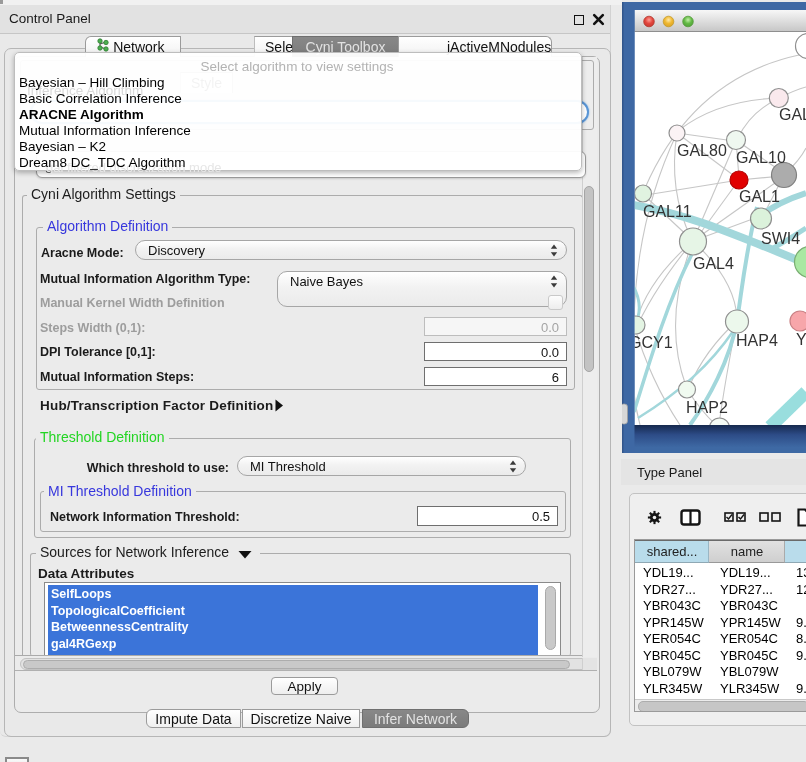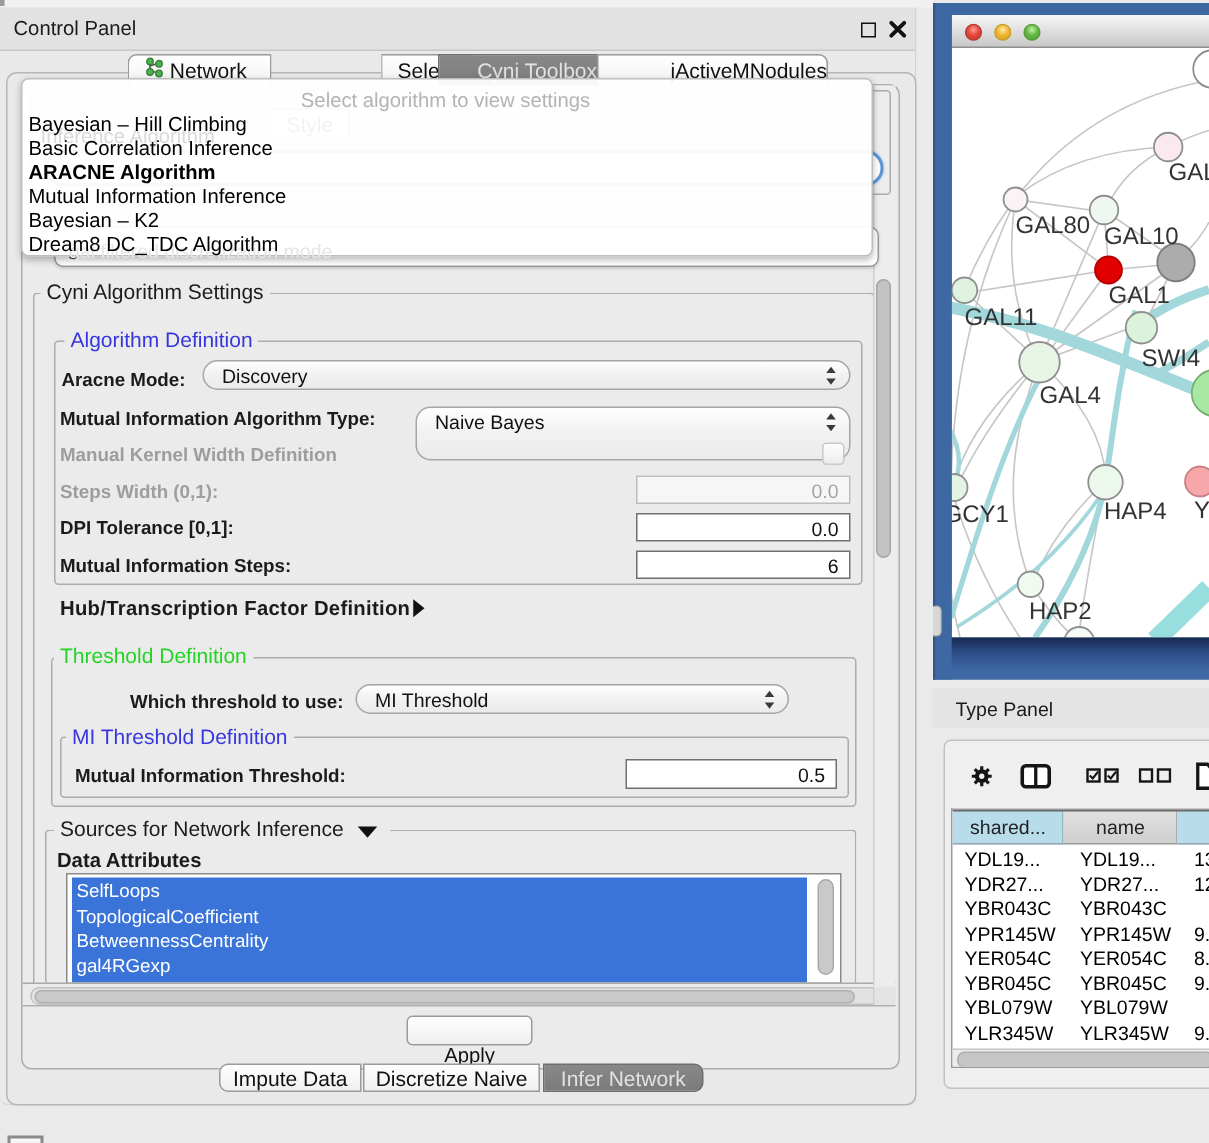--- a/index.html
+++ b/index.html
@@ -30,21 +30,21 @@
   </svg>
 
 <div class="abs" style="left:0;top:0;width:3px;height:4px;background:#9a9a9a;"></div>
 
 <div class="abs" style="left:4px;top:48px;width:605px;height:687px;border:1px solid #b6b6b6;border-radius:7px;"></div>
 <div class="abs" style="left:14px;top:56px;width:584px;height:655px;border:1px solid #adadad;border-radius:7px;background:#ebebeb;"></div>
 
 <div class="toptab" id="tab-network" style="left:85px;width:96px;border-radius:6px 0 0 0;">&nbsp;&nbsp;&nbsp;Network</div>
 <div class="toptab" style="left:180px;width:53px;border-left:1px solid #bdbdbd;border-radius:0;margin-top:36px;">Style</div>
 <div class="toptab" style="left:232px;width:61px;border-left:1px solid #bdbdbd;border-radius:0;margin-left:22px;">Select</div>
-<div class="toptab" style="left:292px;width:107px;background:linear-gradient(#888888,#7b7b7b);color:#e2e2e2;border-color:#6f6f6f;border-radius:0;text-align:right;">Cyni Toolbox</div>
+<div class="toptab" style="left:292px;width:107px;background:linear-gradient(#888888,#7b7b7b);color:#e2e2e2;border-color:#6f6f6f;border-radius:0;">Cyni Toolbox</div>
 <div class="toptab" style="left:398px;width:154px;border-radius:0 6px 0 0;padding-left:48px;">jActiveMNodules</div>
 
 <svg class="abs" style="left:96px;top:38px;" width="14" height="14">
 <path d="M4 3 L4 11 M4 6 L10 4 M4 9 L10 11" stroke="#555" stroke-width="1.2" fill="none"></path>
 <circle cx="4" cy="3" r="2.2" fill="#4caf50" stroke="#2e7d32" stroke-width="0.8"></circle>
 <circle cx="10" cy="4.5" r="2.2" fill="#4caf50" stroke="#2e7d32" stroke-width="0.8"></circle>
 <circle cx="4" cy="10" r="2.2" fill="#4caf50" stroke="#2e7d32" stroke-width="0.8"></circle>
 <circle cx="10" cy="11" r="2.2" fill="#4caf50" stroke="#2e7d32" stroke-width="0.8"></circle>
 </svg>
 
@@ -103,52 +103,52 @@
     <span class="tx">MI Threshold</span>
 <svg class="abs" style="right:8px;top:3px;" width="8" height="13">
       <path d="M4 0.5 L7.2 4.7 L0.8 4.7 Z" fill="#3a3a3a"></path>
       <path d="M4 12.5 L7.2 8.3 L0.8 8.3 Z" fill="#3a3a3a"></path>
     </svg>
 </div>
 
 <div class="gbox" style="left:40px;top:491px;width:526px;height:41px;"></div>
 <div class="gtitle" style="left:44px;top:485px;color:#3737dd;">MI Threshold Definition</div>
 
-<div class="lbl abs" style="left:50px;top:510px;">Mutual Information Threshold:</div>
+<div class="lbl abs" style="left:50px;top:510px;">Network Information Threshold:</div>
 <div class="field" style="left:417px;top:506px;width:141px;height:20px;">
     <span class="tx">0.5</span>
   </div>
 
 <div class="gbox" style="left:30px;top:553px;width:541px;height:103px;border-bottom:none;"></div>
 <div class="gtitle" style="left:36px;top:546px;color:#1c1c1c;">Sources for Network Inference</div>
 <div class="abs" style="left:232px;top:549px;width:28px;height:11px;background:#ebebeb;"></div>
 <svg class="abs" style="left:238px;top:550px;" width="14" height="9">
     <path d="M0.5 1 L13.5 1 L7 8.5 Z" fill="#111"></path>
   </svg>
 
 <div class="lbl abs" style="left:38px;top:566px;font-size:13.5px;">Data Attributes</div>
 
-<div class="abs" style="left:44px;top:582px;width:517px;height:74px;background:#fff;border:1px solid #8a8a8a;box-sizing:border-box;overflow:hidden;">
+<div class="abs" style="left:44px;top:582px;width:517px;height:74px;background:#fff;border:1px solid #8a8a8a;box-sizing:border-box;overflow:hidden;font-weight:bold;">
   <div class="abs" style="left:3px;top:2px;width:490px;height:70px;background:#3b74d9;"></div>
   <div class="abs" style="left:6px;top:3px;color:#fff;font-size:12.5px;line-height:16.6px;">SelfLoops<br>TopologicalCoefficient<br>BetweennessCentrality<br>gal4RGexp</div>
   <div class="abs" style="left:500px;top:3px;width:11px;height:64px;background:#c9c9c9;border:1px solid #a9a9a9;border-radius:6px;box-sizing:border-box;"></div>
 </div>
 
 <div class="abs" style="left:15px;top:655px;width:582px;height:1px;background:#aaaaaa;"></div>
 
 <div class="abs" style="left:20px;top:658px;width:572px;height:12px;background:#e2e2e2;border:1px solid #c2c2c2;border-radius:6px;box-sizing:border-box;"></div>
 <div class="abs" style="left:23px;top:660px;width:547px;height:9px;background:#c9c9c9;border:1px solid #adadad;border-radius:5px;box-sizing:border-box;"></div>
 <div class="abs" style="left:15px;top:670px;width:582px;height:1px;background:#b0b0b0;"></div>
 
 <div class="abs" style="left:582px;top:57px;width:14px;height:600px;background:#ededed;border-left:1px solid #cfcfcf;"></div>
 <div class="abs" style="left:584px;top:186px;width:10px;height:186px;background:#c3c3c3;border:1px solid #a5a5a5;border-radius:5px;box-sizing:border-box;"></div>
 
 <div class="abs" style="left:582px;top:658px;width:14px;height:12px;background:#e4e4e4;border-left:1px solid #cfcfcf;"></div>
 
-<div class="abs" style="left:271px;top:677px;width:84px;height:18px;background:linear-gradient(#ffffff,#eeeeee);border:1px solid #9b9b9b;border-radius:4px;font-size:13.5px;color:#111;text-align:center;padding-top:18px;box-sizing:border-box;">Apply</div>
+<div class="abs" style="left:271px;top:677px;width:67px;height:18px;background:linear-gradient(#ffffff,#eeeeee);border:1px solid #9b9b9b;border-radius:4px;font-size:13.5px;color:#111;text-align:center;padding-top:1px;box-sizing:border-box;">Apply</div>
 
 <div class="bottab" style="left:146px;width:95px;border-radius:6px 0 0 6px;">Impute Data</div>
 <div class="bottab" style="left:242px;width:118px;border-radius:0;">Discretize Naive</div>
 <div class="bottab" style="left:362px;width:107px;background:linear-gradient(#888888,#7b7b7b);color:#e2e2e2;border-color:#6f6f6f;border-radius:0 6px 6px 0;">Infer Network</div>
 
 <div class="abs" style="left:20px;top:60px;width:572px;height:68px;border:1px solid #acacac;border-radius:3px;"></div>
 <div class="abs" style="left:30px;top:100px;width:559px;height:24px;background:#fff;border:2.5px solid #5a96d6;border-radius:12px;box-shadow:0 0 2px #7fb0e0;box-sizing:border-box;"></div>
 <div class="abs" style="left:36px;top:151px;width:548px;height:25px;background:#fff;border:1px solid #9a9a9a;border-radius:6px;box-shadow:0 1px 2px rgba(0,0,0,0.15);"></div>
 <div class="abs" style="left:45px;top:158px;font-size:13.5px;color:#555;">g</div>
 

